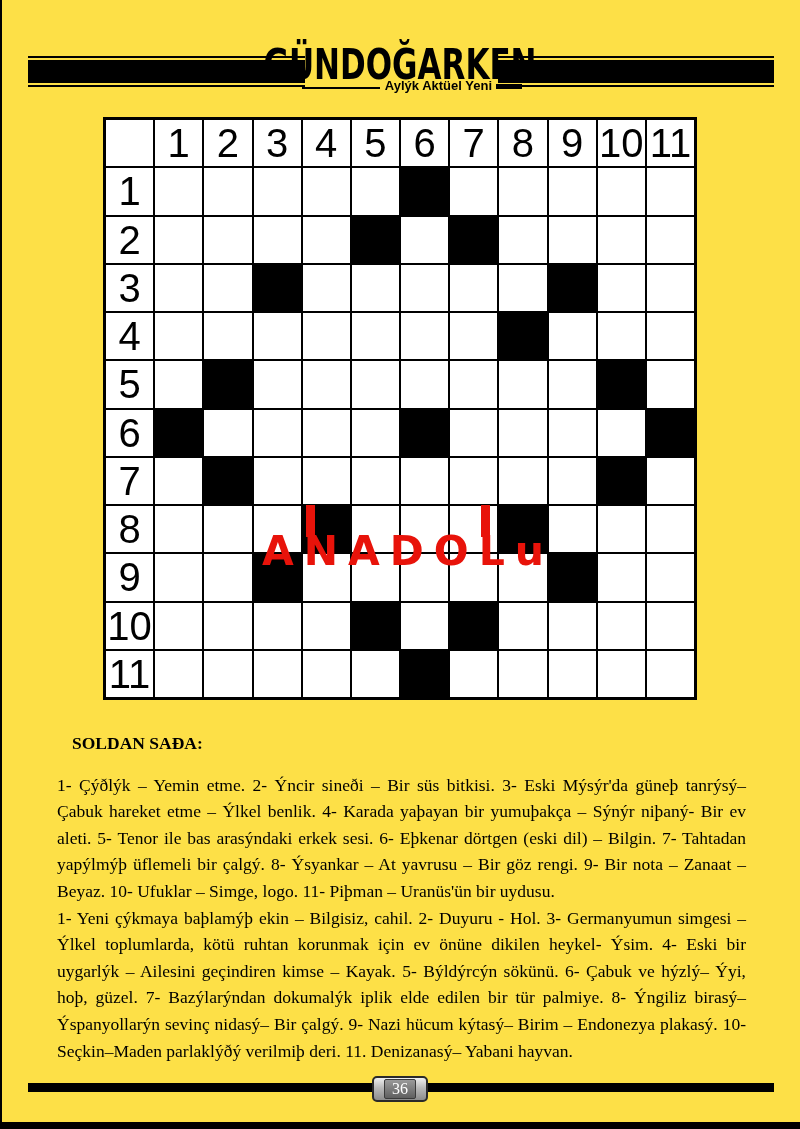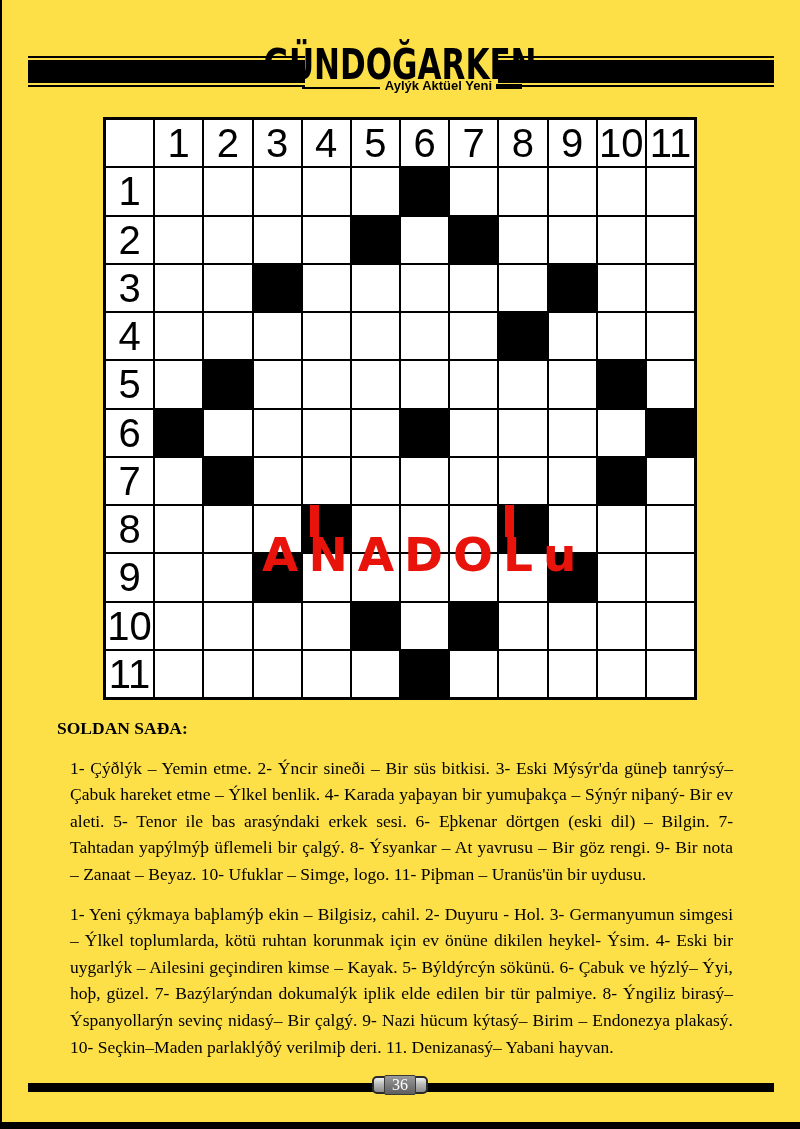--- a/index.html
+++ b/index.html
@@ -37,43 +37,43 @@
     box-sizing:border-box; background:#000; padding:3px;
     display:grid; grid-template-columns:repeat(12,1fr); grid-template-rows:repeat(12,1fr); gap:2px;
   }
   .cell { background:#fff; display:flex; align-items:center; justify-content:center; }
   .cell.black { background:#000; }
   .cell.hd { font-size:40px; font-family:"Liberation Sans", sans-serif; line-height:1; }
 
   
   .watermark {
     position:absolute; left:262px; top:531px; white-space:nowrap; z-index:5;
-    font-family:"DejaVu Sans", sans-serif; font-weight:bold; font-size:47px; line-height:1;
+    font-family:"DejaVu Sans", sans-serif; font-weight:bold; font-size:41px; line-height:1;
     letter-spacing:10px;
     text-align:center;
   }
   .wm-letter { position:relative; display:inline-block; }
   .wm-tall::before {
     content:""; position:absolute; left:2px; top:-26px; width:9px; height:32px;
     background:currentColor;
   }
 
   
   .clues {
     position:absolute; left:57px; top:715px; width:689px;
     font-family:"Liberation Serif", serif; font-size:17.5px; line-height:26.6px;
     text-align:justify;
   }
-  .clue-heading { font-weight:bold; margin:0; font-size:17.5px; }
-  .clue-text { margin:13px; }
+  .clue-heading { font-weight:bold; margin:15px; font-size:17.5px; }
+  .clue-text { margin:0; }
 
   
   .footer-bar { position:absolute; left:28px; top:1083px; width:746px; height:9px; background:#000; }
   .page-badge {
-    position:absolute; left:372px; top:1076px; width:56px; height:18px; box-sizing:border-box;
+    position:absolute; left:372px; top:1076px; width:56px; height:26px; box-sizing:border-box;
     border:2px solid #2a2a2a; border-radius:5px;
     background:linear-gradient(180deg,#f0f0f0 0%,#b9b9b9 45%,#8c8c8c 100%);
     display:flex; align-items:center; justify-content:center;
   }
   .badge-num {
     font-family:"Liberation Serif", serif; font-size:16px; color:#fff;
     background:linear-gradient(180deg,#9a9a9a,#5f5f5f); border:1px solid #3a3a3a;
     padding:0 7px; line-height:18px; border-radius:2px;
   }
 </style>

